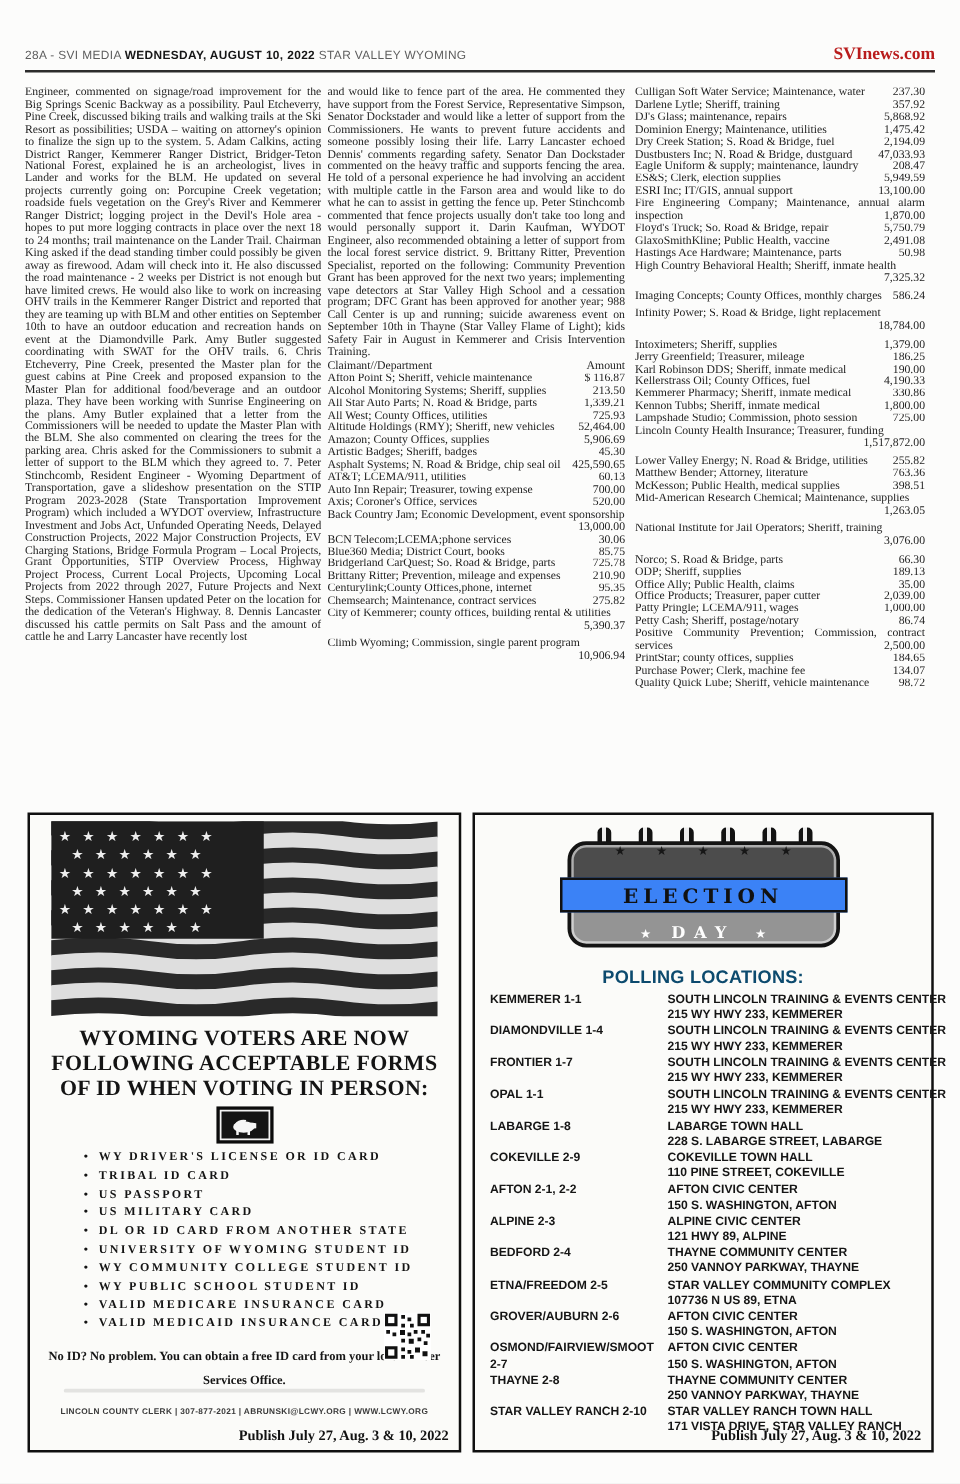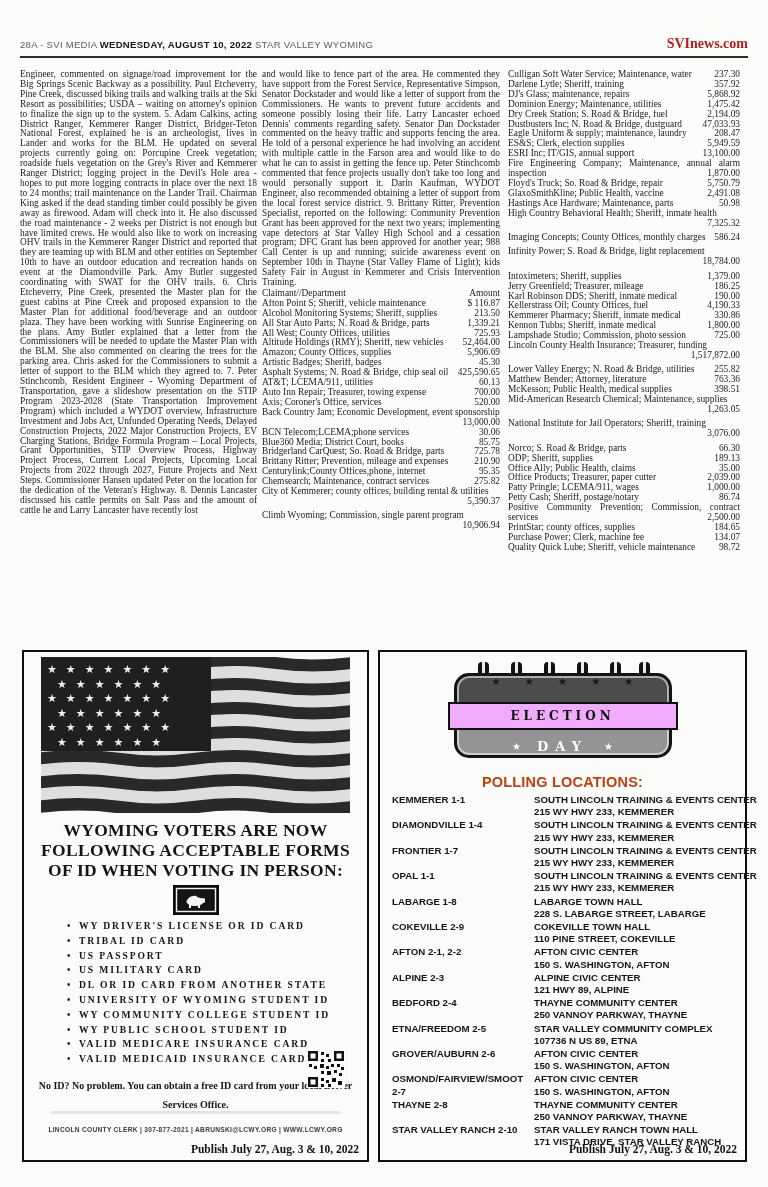--- a/index.html
+++ b/index.html
@@ -50,31 +50,31 @@
   .ad-right{left:378px;top:650px;width:369px;height:512px;}
   .logo{position:relative;width:218px;height:96px;margin:10px auto 0;}
   .logo-body{position:absolute;left:0;right:0;top:11px;bottom:0;
              background:linear-gradient(#4c4c4c 0 38%,#5a5a5a 38% 55%,#949494 55% 100%);
              border:3px solid #141414;border-radius:15px;
              box-shadow:inset 0 0 0 2px rgba(255,255,255,.55);}
   .ring{position:absolute;top:0;width:11px;height:21px;border-radius:4px;
         background:linear-gradient(90deg,#121212 32%,#ececec 32% 62%,#121212 62%);}
   .stars-top{position:absolute;top:15px;left:0;right:0;display:flex;justify-content:space-around;
              padding:0 26px;color:#161616;font-size:10px;line-height:10px;}
-  .logo-band{position:absolute;left:-6px;right:-6px;top:40px;height:24px;background:#f0abfc;
+  .logo-band{position:absolute;left:-6px;right:-6px;top:40px;height:24px;background:#3b82f6;
              border:2px solid #111;display:flex;align-items:center;justify-content:center;
-             font-family:"DejaVu Serif",serif;font-weight:700;font-size:12px;letter-spacing:4px;
+             font-family:"DejaVu Serif",serif;font-weight:700;font-size:16px;letter-spacing:4px;
              color:#111;}
   .logo-day{position:absolute;left:0;right:0;bottom:4px;display:flex;align-items:center;
             justify-content:center;gap:16px;color:#fdfdfd;}
   .logo-day .day-word{font-family:"DejaVu Serif",serif;font-weight:700;font-size:13px;
             letter-spacing:7px;}
   .logo-day .star{font-size:10px;}
   .poll-head{margin:16px 0 4px;text-align:center;font-family:"Liberation Sans",sans-serif;
-             font-weight:700;font-size:14.5px;letter-spacing:.2px;color:#c2410c;}
+             font-weight:700;font-size:14.5px;letter-spacing:.2px;color:#0c4a6e;}
   .poll-grid{display:grid;grid-template-columns:136px 1fr;column-gap:6px;row-gap:1px;
              margin:4px 8px 0 12px;font-family:"Liberation Sans",sans-serif;font-weight:700;
              font-size:9.7px;line-height:12.2px;color:#151515;}
   .prec{padding-top:0;}
   .venue div{white-space:nowrap;}
 </style>
 </head>
 <body>
 
 <div class="page">

